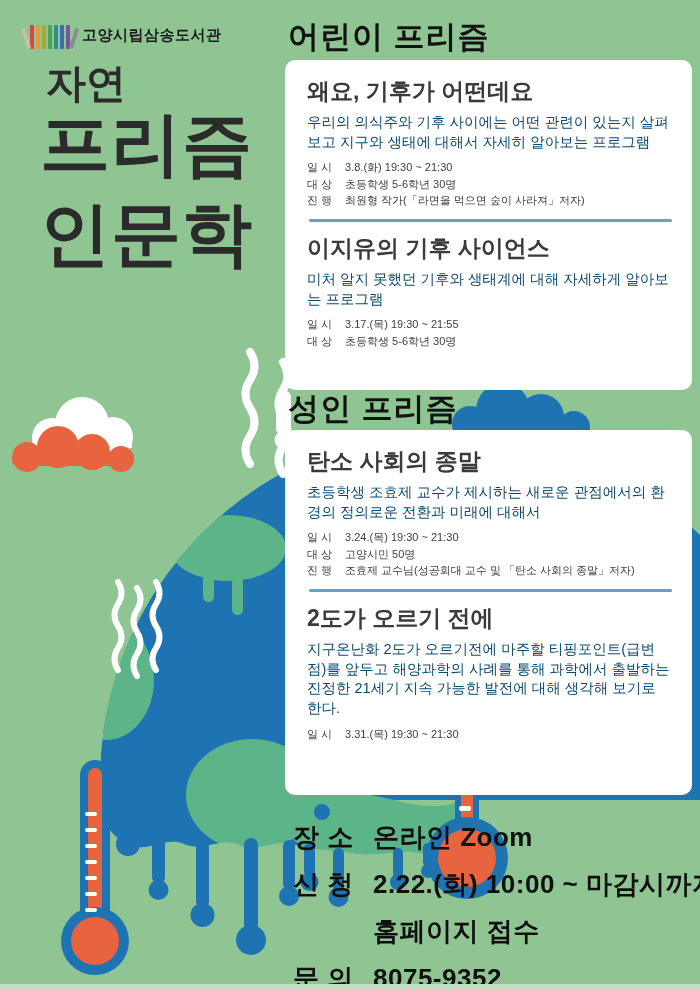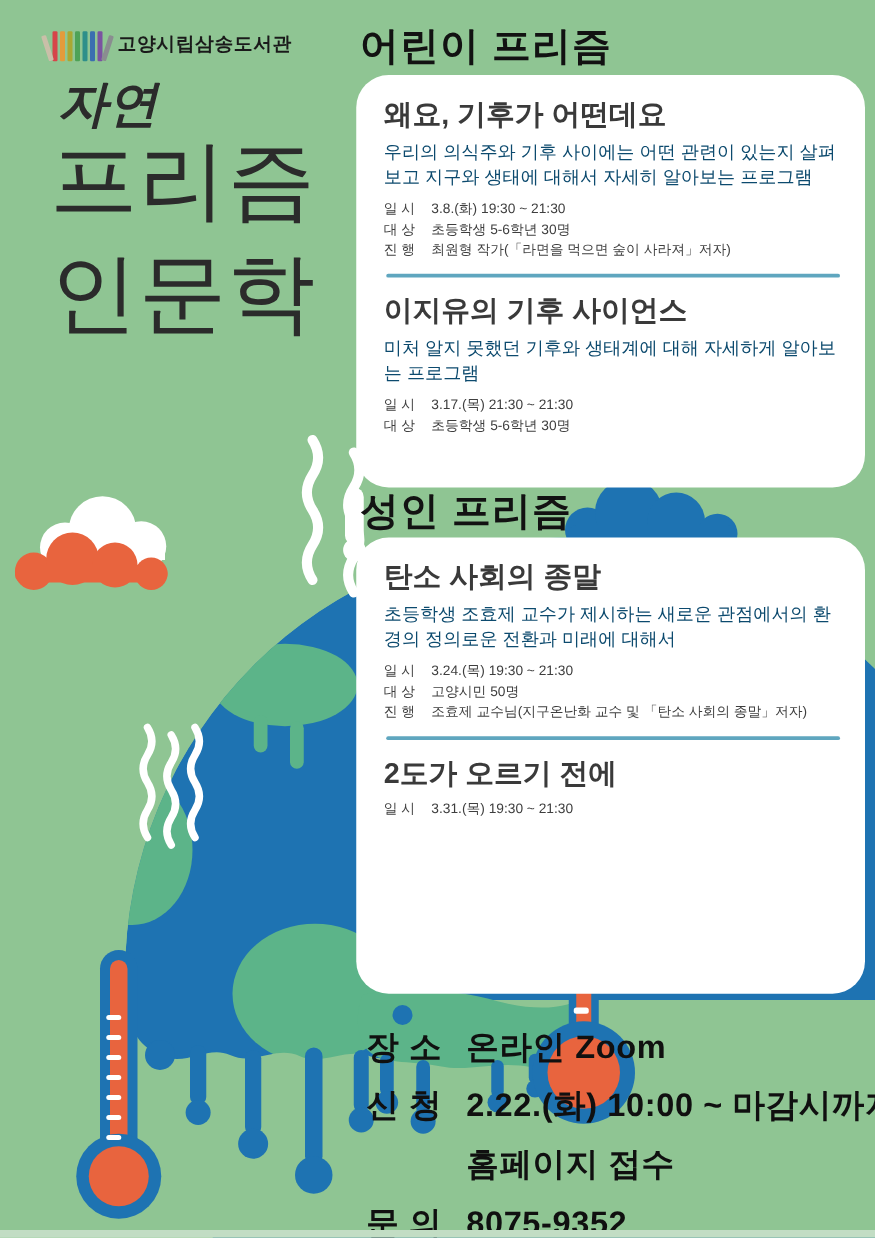--- a/index.html
+++ b/index.html
@@ -3,35 +3,35 @@
 <meta charset="utf-8">
 <style>
   html,body{margin:0;padding:0;}
   .poster{
     position:relative;width:700px;height:990px;overflow:hidden;
     background:#8fc593;
     font-family:"Liberation Sans","DejaVu Sans",sans-serif;
   }
   .art{position:absolute;left:0;top:0;}
   
-  .logo{position:absolute;left:36px;top:22px;display:flex;align-items:center;gap:6px;}
+  .logo{position:absolute;left:24px;top:22px;display:flex;align-items:center;gap:6px;}
   .logo-bars{display:flex;align-items:flex-end;gap:2px;height:27px;}
   .logo-bars span{display:block;width:4px;height:24px;border-radius:1px;}
   .logo-bars span:first-child{height:21px;transform:rotate(-18deg);}
   .logo-bars span:last-child{height:21px;transform:rotate(18deg);}
   .logo-text{font-size:15px;font-weight:bold;color:#1a1a1a;letter-spacing:.5px;}
   
-  .title-eyebrow{position:absolute;left:46px;top:56px;font-size:40px;font-weight:900;color:#2b2b2b;font-style:italic;}
-  .title-big{position:absolute;left:40px;top:100px;font-size:70px;font-weight:400;color:#2b2b2b;line-height:1.28;letter-spacing:1px;}
+  .title-eyebrow{position:absolute;left:46px;top:56px;font-size:40px;font-weight:900;color:#2b2b2b;}
+  .title-big{position:absolute;left:40px;top:100px;font-size:70px;font-weight:700;color:#2b2b2b;line-height:1.28;letter-spacing:1px;}
   
   .section-header{position:absolute;left:288px;font-size:31px;font-weight:900;color:#121212;letter-spacing:1px;}
   #header-children{top:16px;}
   #header-adult{top:388px;}
   
-  .card{position:absolute;left:285px;width:407px;background:#ffffff;border-radius:26px;
+  .card{position:absolute;left:285px;width:407px;background:#ffffff;border-radius:10px;
         padding:13px 18px 10px 22px;box-sizing:border-box;overflow:hidden;}
   #card-children{top:60px;height:330px;}
   #card-adult{top:430px;height:365px;}
   .program-title{font-size:23px;font-weight:700;color:#3a3a3a;margin:3px 0 6px;}
   .program-desc{font-size:14.5px;color:#0c4a6e;line-height:1.36;margin:0 0 8px;}
   .row{font-size:11px;color:#3e3e3e;margin:2px 0;line-height:1.32;}
   .row .lbl{margin-right:13px;}
   .divider{height:3px;background:#5fa6bf;border-radius:2px;margin:11px 2px;}
   
   .footer{position:absolute;left:293px;top:820px;font-weight:900;color:#101010;}
@@ -183,39 +183,40 @@
       <div class="program-title">왜요, 기후가 어떤데요</div>
       <div class="program-desc">우리의 의식주와 기후 사이에는 어떤 관련이 있는지 살펴보고 지구와 생태에 대해서 자세히 알아보는 프로그램</div>
       <p class="row"><span class="lbl">일 시</span><span class="val">3.8.(화) 19:30 ~ 21:30</span></p>
       <p class="row"><span class="lbl">대 상</span><span class="val">초등학생 5-6학년 30명</span></p>
       <p class="row"><span class="lbl">진 행</span><span class="val">최원형 작가(「라면을 먹으면 숲이 사라져」저자)</span></p>
     </div>
     <div class="divider"></div>
     <div class="program">
       <div class="program-title">이지유의 기후 사이언스</div>
       <div class="program-desc">미처 알지 못했던 기후와 생태계에 대해 자세하게 알아보는 프로그램</div>
-      <p class="row"><span class="lbl">일 시</span><span class="val">3.17.(목) 21:30 ~ 21:30</span></p>
+      <p class="row"><span class="lbl">일 시</span><span class="val">3.17.(목) 19:30 ~ 21:55</span></p>
       <p class="row"><span class="lbl">대 상</span><span class="val">초등학생 5-6학년 30명</span></p>
 
     </div>
   </div>
 
   <div class="section-header" id="header-adult">성인 프리즘</div>
 
   <div class="card" id="card-adult">
     <div class="program">
       <div class="program-title">탄소 사회의 종말</div>
       <div class="program-desc">초등학생 조효제 교수가 제시하는 새로운 관점에서의 환경의 정의로운 전환과 미래에 대해서</div>
       <p class="row"><span class="lbl">일 시</span><span class="val">3.24.(목) 19:30 ~ 21:30</span></p>
       <p class="row"><span class="lbl">대 상</span><span class="val">고양시민 50명</span></p>
-      <p class="row"><span class="lbl">진 행</span><span class="val">조효제 교수님(지구온난화 교수 및 「탄소 사회의 종말」저자)</span></p>
+      <p class="row"><span class="lbl">진 행</span><span class="val">조효제 교수님(성공회대 교수 및 「탄소 사회의 종말」저자)</span></p>
     </div>
     <div class="divider"></div>
     <div class="program">
       <div class="program-title">2도가 오르기 전에</div>
+      <div class="program-desc">지구온난화 2도가 오르기전에 마주할 티핑포인트(급변점)를 앞두고 해양과학의 사례를 통해 과학에서 출발하는 진정한 21세기 지속 가능한 발전에 대해 생각해 보기로 한다.</div>
       <p class="row"><span class="lbl">일 시</span><span class="val">3.31.(목) 19:30 ~ 21:30</span></p>
       <p class="row"></p>
 
     </div>
   </div>
 
   <div class="footer">
     <div class="frow"><span class="flabel">장 소</span><span class="fvalue">온라인 Zoom</span></div>
     <div class="frow"><span class="flabel">신 청</span><span class="fvalue">2.22.(화) 10:00 ~ 마감시까지</span></div>
     <div class="frow"><span class="flabel"></span><span class="fvalue">홈페이지 접수</span></div>

